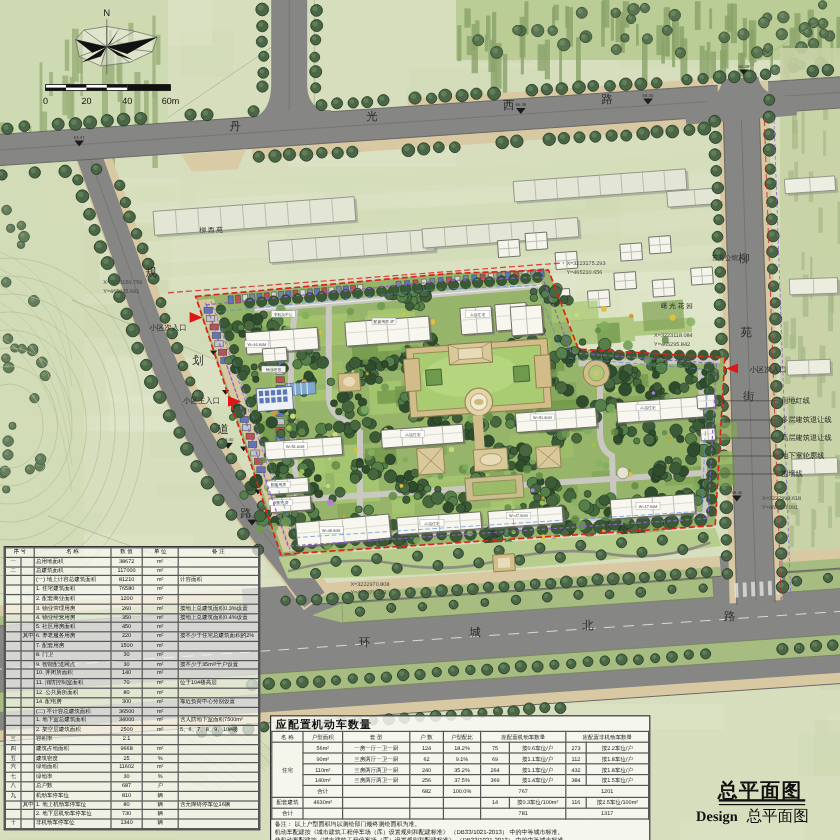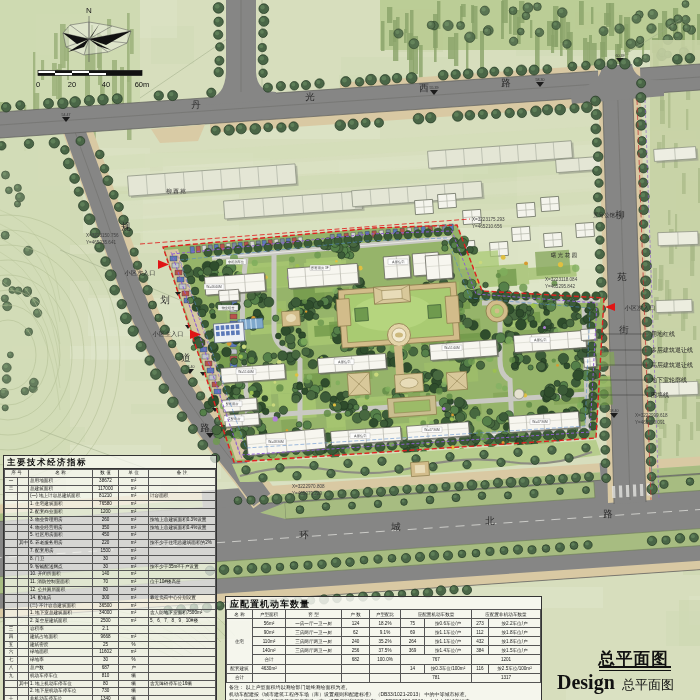--- a/index.html
+++ b/index.html
@@ -12,21 +12,21 @@
 .tecon td{border:0.5px solid #555;font-size:4.6px;color:#111;padding:0 1px;height:6.8px;line-height:4.8px;overflow:hidden;white-space:nowrap;}
 .tecon td.c{text-align:center;}
 .hx{position:absolute;left:225px;top:596px;width:315px;background:rgba(250,250,246,0.84);border:0.5px solid #333;}
 .hx .tt{font-size:9px;font-weight:bold;color:#111;padding:1px 4px;letter-spacing:1px;height:10px;}
 .hx table{width:100%;table-layout:fixed;}
 .hx td{border:0.5px solid #555;font-size:4.6px;color:#1a1a1a;text-align:center;height:6.1px;line-height:5px;overflow:hidden;white-space:nowrap;}
 .hx .note{font-size:5px;color:#1a1a1a;padding:1px 3px;line-height:7px;}
 .t1{position:absolute;right:31px;top:648px;font-size:16.5px;font-weight:bold;letter-spacing:1.2px;color:#111;white-space:nowrap;}
 .t1b{position:absolute;right:29px;top:666px;width:72px;height:2px;border-top:2.2px solid #111;border-bottom:1px solid #111;}
 .t2{position:absolute;right:26px;top:671px;font-size:13px;color:#111;white-space:nowrap;}
-.t2 b{font-family:"Liberation Serif",serif;font-size:20px;font-weight:bold;}
+.t2 b{font-family:"Liberation Serif",serif;font-size:12px;font-weight:bold;}
 </style>
 </head>
 <body>
 <div id="page">
 
 <svg id="map" width="700" height="700" viewBox="0 0 700 700" xmlns="http://www.w3.org/2000/svg">
 <rect x="0" y="0" width="700" height="700" fill="#d7debd"></rect>
 <g>
         <rect x="437" y="-2" width="73" height="21" fill="#e0e6cc" opacity="0.5"></rect>
         <rect x="464" y="622" width="50" height="31" fill="#e0e6cc" opacity="0.5"></rect>
@@ -2650,21 +2650,20 @@
         <rect x="89" y="70.5" width="17" height="2.5" fill="#111"></rect>
         <rect x="106" y="70.5" width="36" height="5" fill="#111"></rect>
         <text x="38" y="87" font-size="7.5" text-anchor="middle" fill="#111">0</text>
         <text x="72" y="87" font-size="7.5" text-anchor="middle" fill="#111">20</text>
         <text x="106" y="87" font-size="7.5" text-anchor="middle" fill="#111">40</text>
         <text x="142" y="87" font-size="7.5" text-anchor="middle" fill="#111">60m</text>
       </g>
 </svg>
 
 <div class="tecon">
-      <div class="tt">主要技术经济指标</div>
       <table>
         <colgroup>
           <col style="width:13px">
           <col style="width:11px">
           <col style="width:64px">
           <col style="width:26px">
           <col style="width:30px">
           <col>
         </colgroup>
         <tbody>

